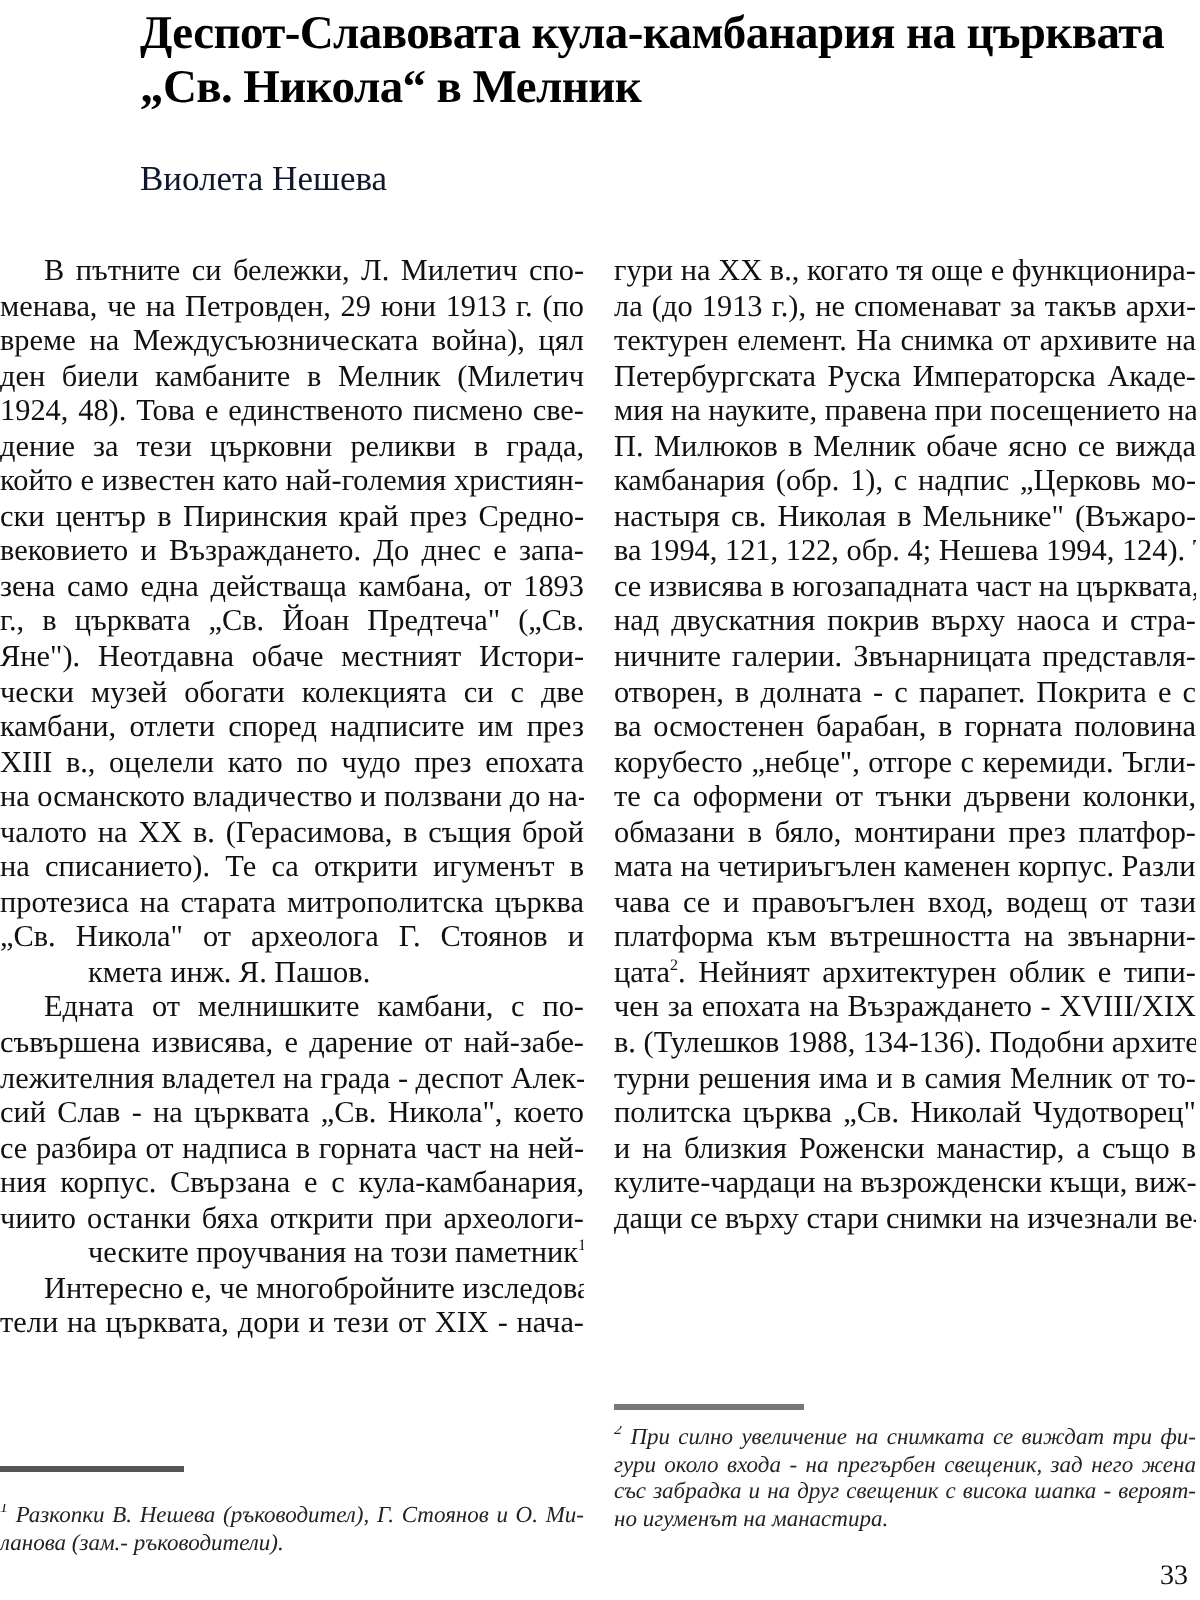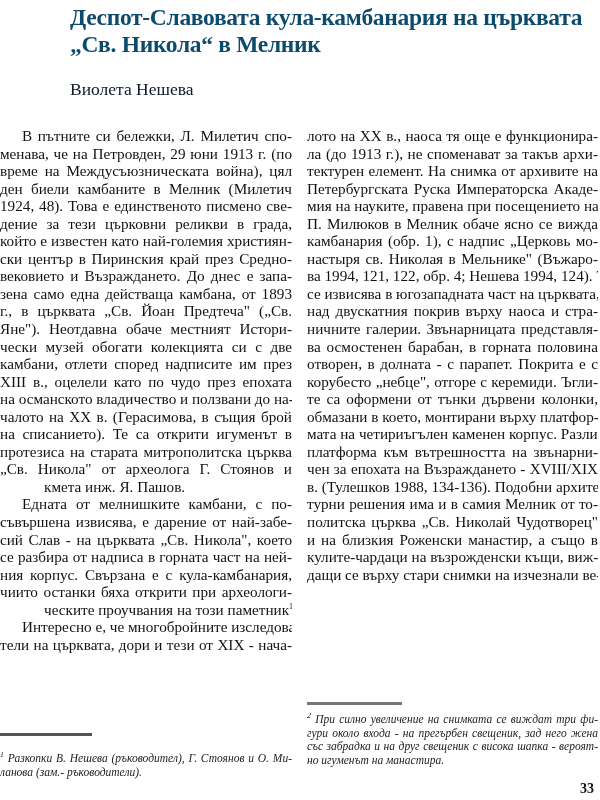--- a/index.html
+++ b/index.html
@@ -1,34 +1,34 @@
 <!DOCTYPE html>
 <html><head>
 <meta charset="utf-8">
 <style>
   html, body { margin:0; padding:0; background:#ffffff; }
   body { width:600px; height:800px; position:relative; overflow:hidden; color:#111; font-family:"Liberation Serif", serif; }
-  .title { position:absolute; left:70px; top:4px; width:530px; font-weight:bold; font-size:23.5px; line-height:27px; letter-spacing:-0.3px; color:#0c4a6e; }
+  .title { position:absolute; left:70px; top:4px; width:530px; font-weight:bold; font-size:23.5px; line-height:27px; letter-spacing:-0.3px; color:#000000; }
   .author { position:absolute; left:70px; top:78px; font-size:17.5px; line-height:22px; color:#0f172a; }
   .col { position:absolute; font-size:15.2px; line-height:17.55px; text-align:justify; color:#111; }
   .col .ln { display:block; white-space:nowrap; text-align-last:justify; overflow:hidden; height:17.55px; }
   .col .ln.last { text-align-last:left;margin-left:44px; }
   .col .ln.indent { padding-left:22px; }
   .left { left:0px; top:127px; width:292px; }
   .right { left:307px; top:127px; width:291px; }
   .rule { position:absolute; height:3px; background:#555; }
   .rule-left { left:0px; top:733px; width:92px; }
   .rule-right { left:307px; top:702px; width:95px; background:#777; }
   .fn { position:absolute; font-style:italic; font-size:11.5px; line-height:13.6px; color:#222; text-align:justify; }
   .fn .ln { display:block; white-space:nowrap; text-align-last:justify; height:13.6px; overflow:hidden; }
   .fn .ln.last { text-align-last:left; }
   .fn-left { left:0px; top:752px; width:292px; }
   .fn-right { left:307px; top:713px; width:291px; }
   sup { font-size:8px; line-height:0; vertical-align:super; }
-  .pagenum { position:absolute; right:6px; top:781px; font-weight:bold; font-size:14px; color:#111; }
+  .pagenum { position:absolute; right:6px; top:781px; font-weight:normal; font-size:14px; color:#111; }
 </style>
 </head>
 <body>
 
 <div class="title">
   <div>Деспот-Славовата кула-камбанария на църквата</div>
   <div>„Св. Никола“ в Мелник</div>
 </div>
 
 <div class="author">Виолета Нешева</div>
@@ -50,56 +50,59 @@
   <span class="ln">камбани, отлети според надписите им през</span>
   <span class="ln">XIII в., оцелели като по чудо през епохата</span>
   <span class="ln">на османското владичество и ползвани до на-</span>
   <span class="ln">чалото на XX в. (Герасимова, в същия брой</span>
   <span class="ln">на списанието). Те са открити игуменът в</span>
   <span class="ln">протезиса на старата митрополитска църква</span>
   <span class="ln">„Св. Никола" от археолога Г. Стоянов и</span>
   <span class="ln last">кмета инж. Я. Пашов.</span>
   <span class="ln indent">Едната от мелнишките камбани, с по-</span>
   <span class="ln">съвършена извисява, е дарение от най-забе-</span>
+  <span class="ln">лежителния владетел на града - деспот Алек-</span>
   <span class="ln">сий Слав - на църквата „Св. Никола", което</span>
   <span class="ln">се разбира от надписа в горната част на ней-</span>
   <span class="ln">ния корпус. Свързана е с кула-камбанария,</span>
   <span class="ln">чиито останки бяха открити при археологи-</span>
   <span class="ln last"><span>ческите проучвания на този паметник</span><sup>1</sup><span>.</span></span>
   <span class="ln indent">Интересно е, че многобройните изследова-</span>
   <span class="ln">тели на църквата, дори и тези от XIX - нача-</span>
 </div>
 
 <div class="rule rule-left"></div>
 
 <div class="fn fn-left">
   <span class="ln"><sup>1</sup><span> Разкопки В. Нешева (ръководител), Г. Стоянов и О. Ми-</span></span>
   <span class="ln last">ланова (зам.- ръководители).</span>
 </div>
 
 <div class="col right">
-  <span class="ln">лото на XX в., наоса тя още е функционира-</span>
+  <span class="ln">гури на XX в., когато тя още е функционира-</span>
   <span class="ln">ла (до 1913 г.), не споменават за такъв архи-</span>
   <span class="ln">тектурен елемент. На снимка от архивите на</span>
   <span class="ln">Петербургската Руска Императорска Акаде-</span>
   <span class="ln">мия на науките, правена при посещението на</span>
   <span class="ln">П. Милюков в Мелник обаче ясно се вижда</span>
   <span class="ln">камбанария (обр. 1), с надпис „Церковь мо-</span>
   <span class="ln">настыря св. Николая в Мельнике" (Въжаро-</span>
   <span class="ln">ва 1994, 121, 122, обр. 4; Нешева 1994, 124). Тя</span>
   <span class="ln">се извисява в югозападната част на църквата,</span>
   <span class="ln">над двускатния покрив върху наоса и стра-</span>
   <span class="ln">ничните галерии. Звънарницата представля-</span>
+  <span class="ln">отворен, в долната - с парапет. Покрита е с</span>
   <span class="ln">ва осмостенен барабан, в горната половина</span>
-  <span class="ln">отворен, в долната - с парапет. Покрита е с</span>
   <span class="ln">корубесто „небце", отгоре с керемиди. Ъгли-</span>
   <span class="ln">те са оформени от тънки дървени колонки,</span>
-  <span class="ln">обмазани в което, монтирани върху платфор-</span>
+  <span class="ln">обмазани в бяло, монтирани през платфор-</span>
   <span class="ln">мата на четириъгълен каменен корпус. Разли-</span>
+  <span class="ln">чава се и правоъгълен вход, водещ от тази</span>
   <span class="ln">платформа към вътрешността на звънарни-</span>
+  <span class="ln"><span>цата</span><sup>2</sup><span>. Нейният архитектурен облик е типи-</span></span>
   <span class="ln">чен за епохата на Възраждането - XVIII/XIX</span>
   <span class="ln">в. (Тулешков 1988, 134-136). Подобни архитек-</span>
   <span class="ln">турни решения има и в самия Мелник от то-</span>
   <span class="ln">политска църква „Св. Николай Чудотворец"</span>
   <span class="ln">и на близкия Роженски манастир, а също в</span>
   <span class="ln">кулите-чардаци на възрожденски къщи, виж-</span>
   <span class="ln">дащи се върху стари снимки на изчезнали ве-</span>
 </div>
 
 <div class="rule rule-right"></div>

